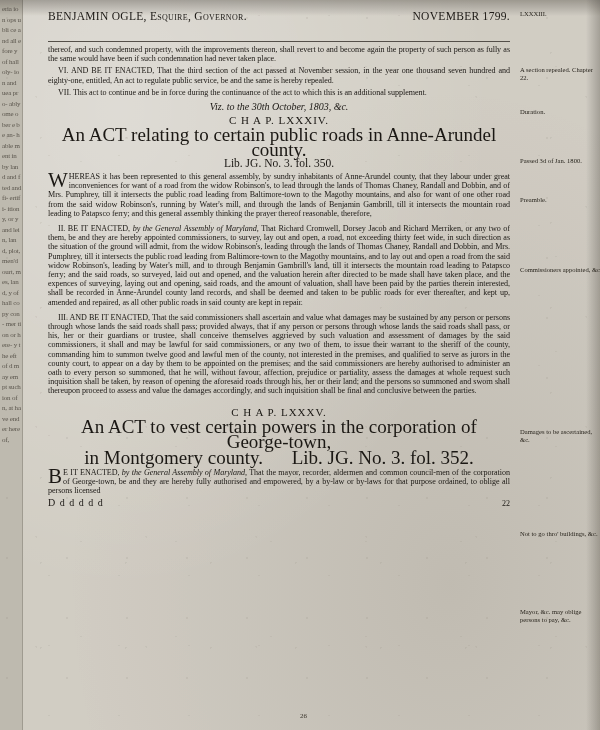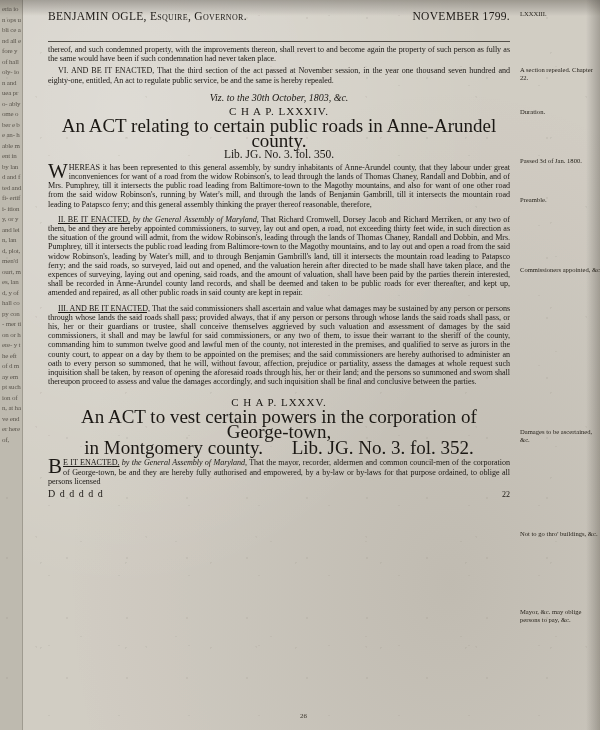--- a/index.html
+++ b/index.html
@@ -93,21 +93,21 @@
 
   p.body {
     margin: 0 0 0 0;
     font-size: 8.1px;
     line-height: 9.2px;
     text-align: justify;
     text-indent: 0;
     letter-spacing: -0.05px;
   }
   p.body.ind { text-indent: 10px; }
-  .sect { font-variant: small-caps; text-decoration: underline; }
+  .sect { font-variant: small-caps; }
   .ital { font-style: italic; }
 
   .blank-sep { height: 6px; }
 
   .centerline {
     text-align: center;
     font-size: 10px;
     font-style: italic;
     margin: 4px 0 1px 0;
   }
@@ -199,20 +199,21 @@
       <div class="runhead">
         <span class="rh-left">BENJAMIN OGLE, Esquire, Governor.</span>
         <span class="rh-right">NOVEMBER 1799.</span>
       </div>
       <div class="rule"></div>
 
       <p class="body">thereof, and such condemned property, with the improvements thereon, shall revert to and become again the property of such person as fully as the same would have been if such condemnation had never taken place.</p>
       <div style="height:3px"></div>
       <p class="body ind">VI. AND BE IT ENACTED, That the third section of the act passed at November session, in the year one thousand seven hundred and eighty-one, entitled, An act to regulate public service, be and the same is hereby repealed.</p>
       <div style="height:3px"></div>
+      <p class="body ind">VII. This act to continue and be in force during the continuance of the act to which this is an additional supplement.</p>
 
       <div class="centerline">Viz. to the 30th October, 1803, &amp;c.</div>
 
       <div class="chaphead">C H A P.  LXXXIV.</div>
       <div class="acttitle">An ACT relating to certain public roads in Anne-Arundel county.</div>
       <div class="libline">Lib. JG. No. 3. fol. 350.</div>
 
       <div class="dropwrap">
         <span class="drop">W</span>
         <p class="body">HEREAS it has been represented to this general assembly, by sundry inhabitants of Anne-Arundel county, that they labour under great inconveniences for want of a road from the widow Robinson's, to lead through the lands of Thomas Chaney, Randall and Dobbin, and of Mrs. Pumphrey, till it intersects the public road leading from Baltimore-town to the Magothy mountains, and also for want of one other road from the said widow Robinson's, running by Water's mill, and through the lands of Benjamin Gambrill, till it intersects the mountain road leading to Patapsco ferry; and this general assembly thinking the prayer thereof reasonable, therefore,</p>

